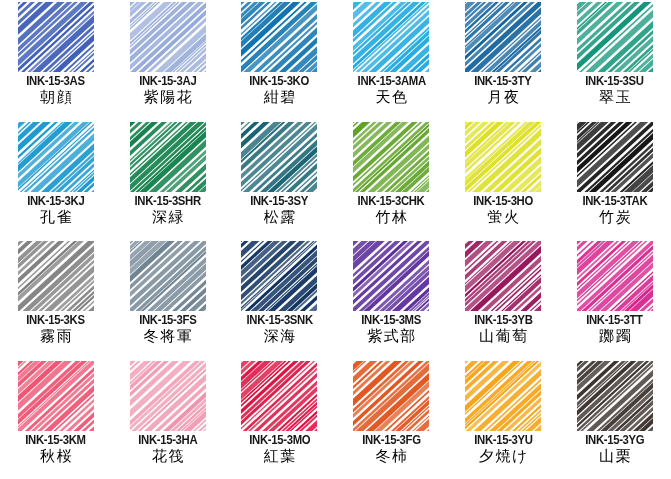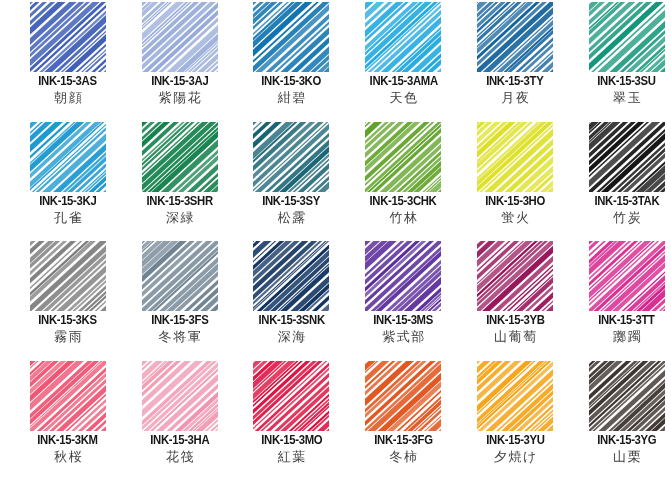--- a/index.html
+++ b/index.html
@@ -13,21 +13,20 @@
     font-family: "Liberation Sans", "DejaVu Sans", sans-serif;
     overflow: hidden;
   }
   #swatch-grid {
     display: grid;
     grid-template-columns: repeat(6, 111.8px);
     grid-template-rows: repeat(4, 119.7px);
     width: 671px;
     height: 479px;
     box-sizing: border-box;
-    padding-left: 12px;
   }
   .swatch-cell {
     position: relative;
     display: flex;
     flex-direction: column;
     align-items: center;
   }
   .swatch-chip {
     width: 76px;
     height: 70px;
@@ -49,23 +48,23 @@
     line-height: 13px;
     font-weight: 700;
     color: #171717;
     letter-spacing: -0.35px;
     white-space: nowrap;
     font-stretch: condensed;
     transform: scaleX(0.93);
   }
   .swatch-name {
     margin-top: 2px;
-    font-size: 13px;
+    font-size: 15px;
     line-height: 15px;
-    color: #404040;
+    color: #000000;
     letter-spacing: 1.6px;
     text-indent: 1.6px;
     white-space: nowrap;
     font-family: "DejaVu Sans", "Liberation Sans", sans-serif;
   }
 </style>
 </head>
 <body>
 
 <div id="swatch-grid">

